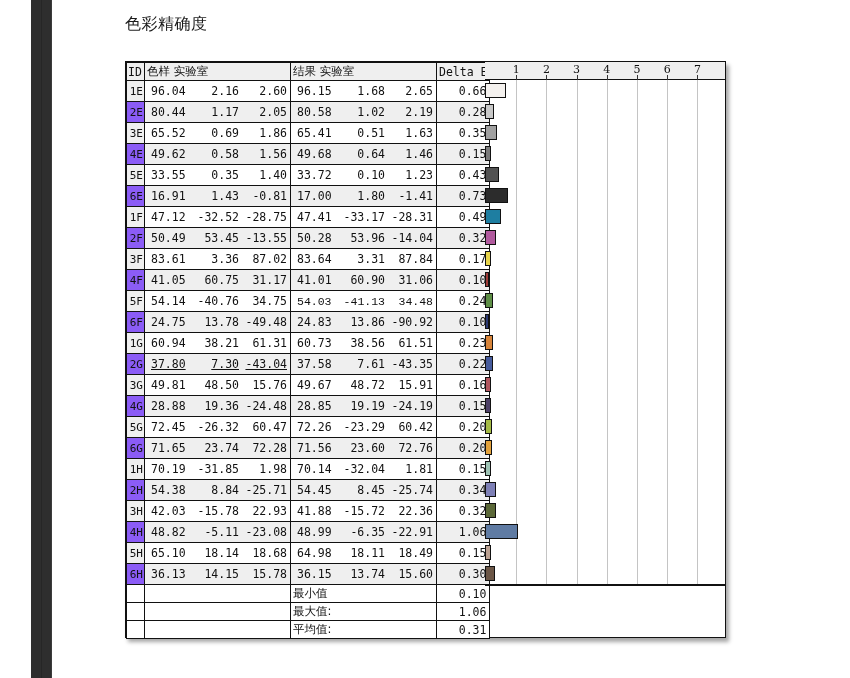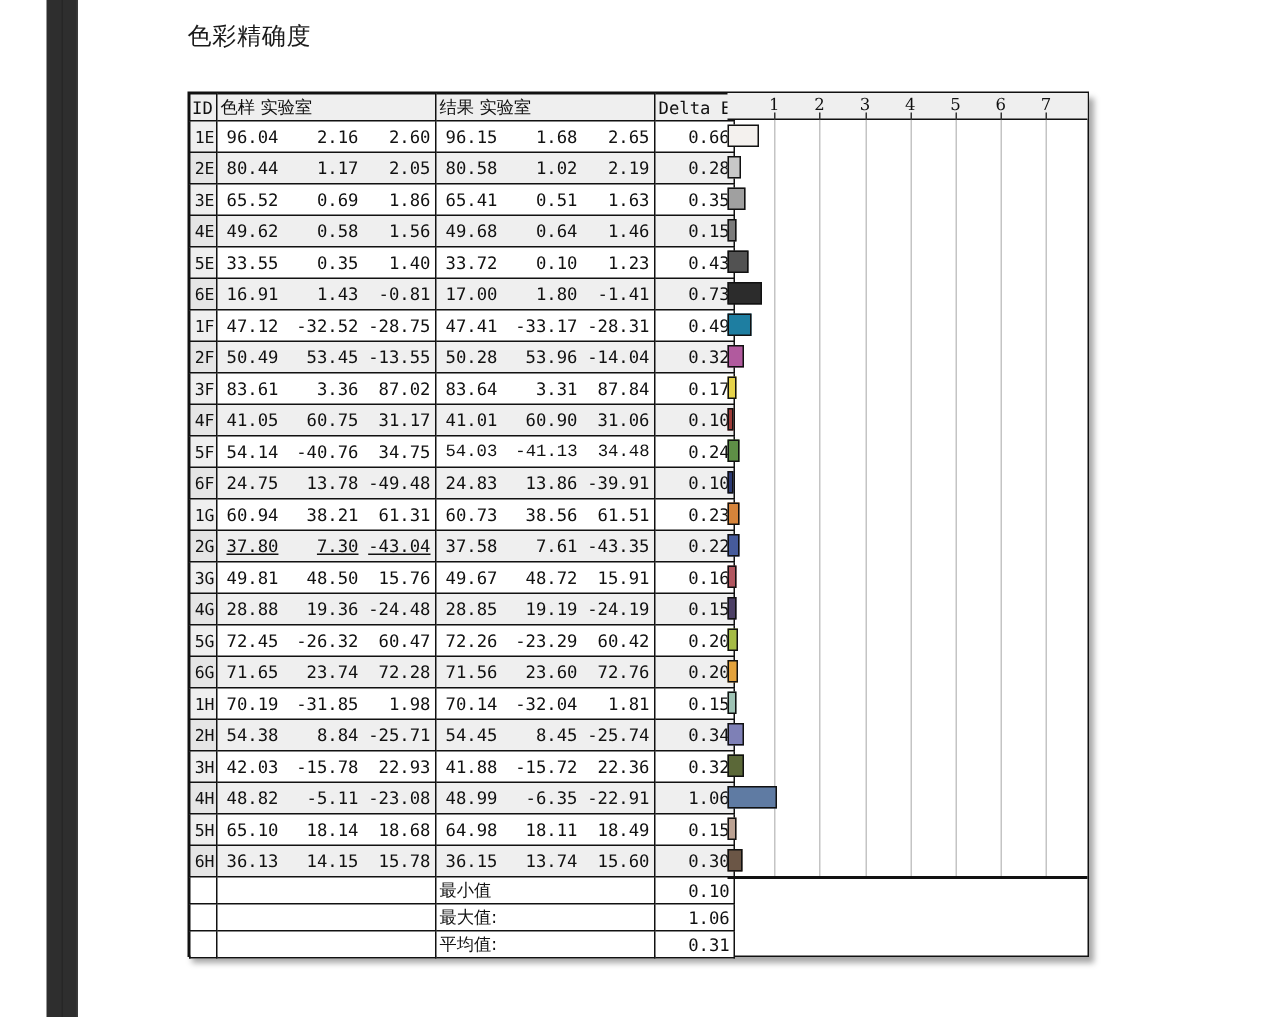--- a/index.html
+++ b/index.html
@@ -15,21 +15,21 @@
   .c-id { width: 18px; padding: 0 1px !important; background: #efefef; text-align: right; font-size: 11px; }
   .c-grp { width: 145px; }
   .c-grp2 { width: 144px; }
   .c-de { width: 52px; text-align: right; }
   .trip { display: flex; justify-content: space-between; padding: 0 0 0 6px; }
   .trip span { display: inline-block; text-align: right; }
   .trip span:nth-child(1) { width: 36px; text-align: left; }
   .trip span:nth-child(2) { width: 52px; }
   .trip span:nth-child(3) { width: 48px; }
   tr.alt td { background: #efefef; }
-  tr.alt td.c-id { background: #e5e5e5; }
+  tr.alt td.c-id { background: #8b5cf6; }
   tr.sum td { height: 18px; background: #fff; }
   tr.sum td.lbl { font-family: "DejaVu Sans", sans-serif; font-size: 11.5px; padding-left: 2px; }
   .chart { position: absolute; left: 359px; top: 0; width: 240px; height: 522px; }
   .chart-head { position: absolute; left: 0; top: 0; width: 240px; height: 18px; background: #efefef; border-bottom: 1px solid #111; }
   .tick-label { position: absolute; top: 1px; font-family: "DejaVu Serif", serif; font-size: 11px; transform: translateX(-50%); }
   .tick-mark { position: absolute; top: 13px; width: 1px; height: 5px; background: #333; }
   .gridline { position: absolute; top: 18px; width: 1px; height: 504px; background: #c4c4c4; }
   .bar { position: absolute; height: 15px; border: 1.5px solid #111; }
   .chart-bottom { position: absolute; left: 359px; top: 522px; width: 240px; height: 1.5px; background: #111; }
 </style>
@@ -255,21 +255,21 @@
             <div class="trip">
               <span>24.75</span>
               <span>13.78</span>
               <span>-49.48</span>
             </div>
           </td>
           <td class="c-grp2" style="padding: 0px 3px 0px 0px;">
             <div class="trip">
               <span>24.83</span>
               <span>13.86</span>
-              <span>-39.91</span>
+              <span>-90.92</span>
             </div>
           </td>
           <td class="c-de">0.10</td>
         </tr>
         <tr>
           <td class="c-id">1G</td>
           <td class="c-grp" style="padding: 0px 3px 0px 0px;">
             <div class="trip">
               <span>60.94</span>
               <span>38.21</span>

